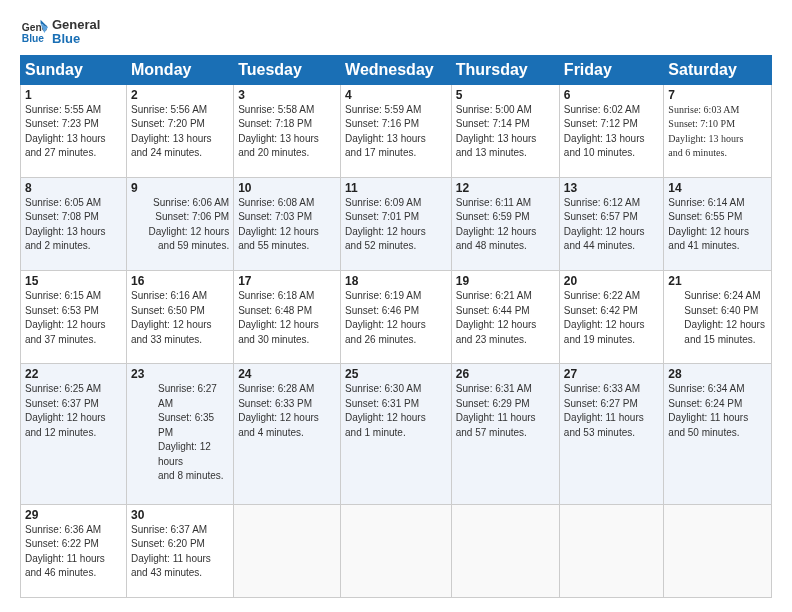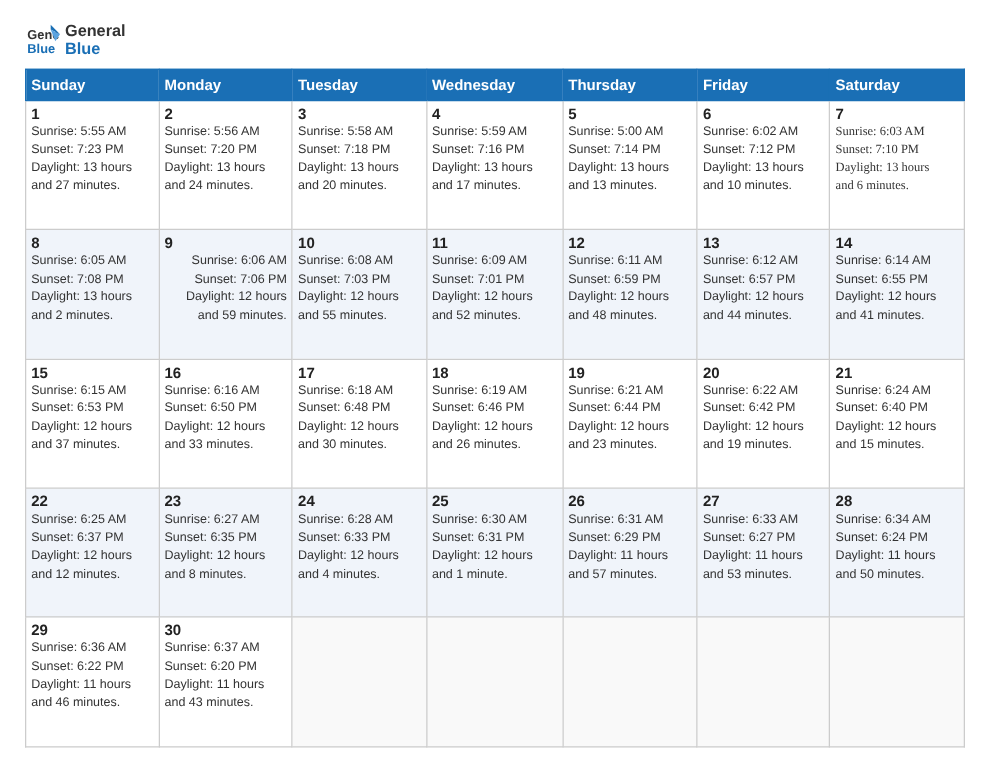--- a/index.html
+++ b/index.html
@@ -50,21 +50,21 @@
       flex: 1;
       border-collapse: collapse;
       width: 100%;
       font-size: 10.5px;
     }
     .calendar th {
       background: #1a6fb5;
       color: #fff;
       padding: 5px 4px;
       text-align: left;
-      font-size: 12px;
+      font-size: 16px;
       font-weight: bold;
       border: 1px solid #1a6fb5;
     }
     .calendar td {
       border: 1px solid #ccc;
       vertical-align: top;
       padding: 3px 4px;
       width: 113px;
       height: 82px;
       background: #fff;
@@ -264,37 +264,37 @@
           </td>
           <td>
             <span class="day-num">20</span>
             <div class="day-info" style="white-space: pre-line;">Sunrise: 6:22 AM
 Sunset: 6:42 PM
 Daylight: 12 hours
 and 19 minutes.</div>
           </td>
           <td>
             <span class="day-num">21</span>
-            <div class="day-info" style="white-space: pre-line;">Sunrise: 6:24 AM
+            <div class="day-info" style="white-space: pre-line; margin-left: 16px;">Sunrise: 6:24 AM
 Sunset: 6:40 PM
 Daylight: 12 hours
 and 15 minutes.</div>
           </td>
         </tr>
         <tr>
           <td style="background: rgb(240, 244, 250);">
             <span class="day-num">22</span>
             <div class="day-info" style="white-space: pre-line;">Sunrise: 6:25 AM
 Sunset: 6:37 PM
 Daylight: 12 hours
 and 12 minutes.</div>
           </td>
           <td style="background: rgb(240, 244, 250);">
             <span class="day-num">23</span>
-            <div class="day-info" style="white-space: pre-line;">Sunrise: 6:27 AM
+            <div class="day-info" style="white-space: pre-line; margin-left: 27px;">Sunrise: 6:27 AM
 Sunset: 6:35 PM
 Daylight: 12 hours
 and 8 minutes.</div>
           </td>
           <td style="background: rgb(240, 244, 250);">
             <span class="day-num">24</span>
             <div class="day-info" style="white-space: pre-line;">Sunrise: 6:28 AM
 Sunset: 6:33 PM
 Daylight: 12 hours
 and 4 minutes.</div>

